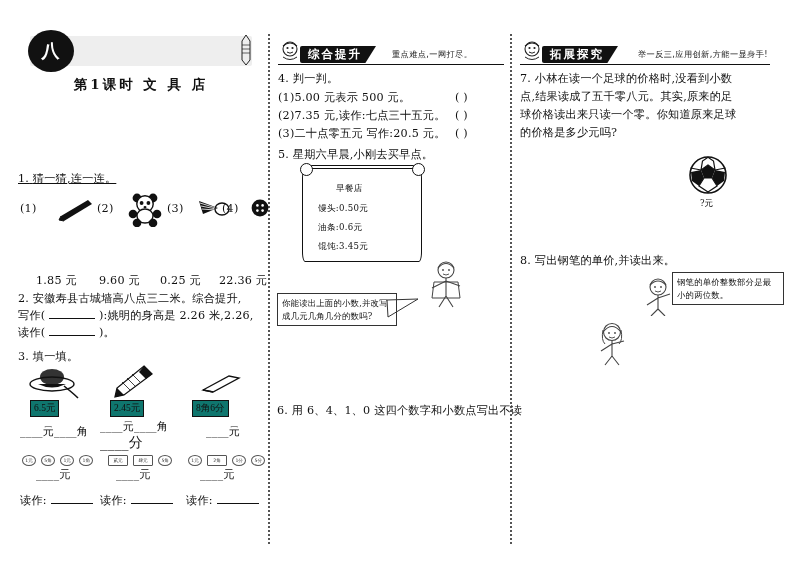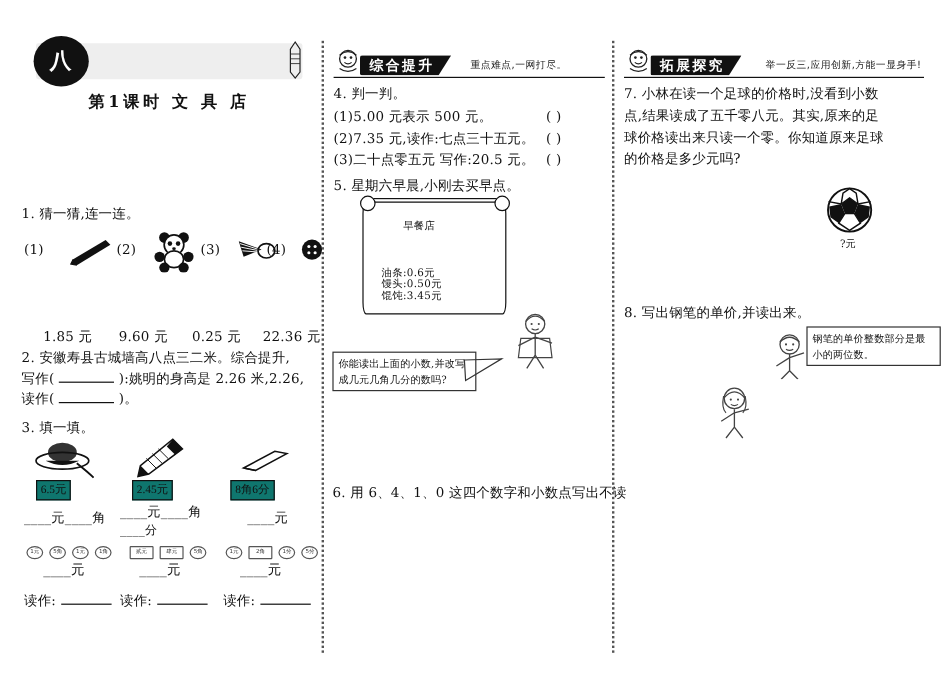--- a/index.html
+++ b/index.html
@@ -111,21 +111,21 @@
   <div class="unit-circle">
     <span>八</span>
   </div>
   <svg class="pen-deco" viewBox="0 0 16 32">
     <path d="M8 1 L12 7 L12 26 L8 31 L4 26 L4 7 Z" fill="none" stroke="#222" stroke-width="1"></path>
     <path d="M4 11 L12 11 M4 15 L12 15 M4 19 L12 19" stroke="#222" stroke-width=".7"></path>
   </svg>
   <div class="lesson-title">第1课时  文  具  店</div>
 
 
-  <div class="t" style="left:18px;top:170px;">
+  <div class="t" style="left:18px;top:170px;text-decoration:underline;">
     <span>1.</span>
     <span>猜一猜,连一连。</span>
   </div>
 
   <div class="t" style="left:20px;top:200px;">(1)</div>
   <svg style="position:absolute;left:52px;top:197px;width:42px;height:26px;" viewBox="0 0 42 26">
     <path d="M36 3 L40 7 L12 24 L7 23 L9 19 Z" fill="#111"></path>
     <path d="M9 19 L7 23 L12 24" fill="none" stroke="#111" stroke-width="1"></path>
   </svg>
 
@@ -206,21 +206,21 @@
   </div>
 
   <svg style="position:absolute;left:110px;top:364px;width:46px;height:36px;" viewBox="0 0 46 36">
     <path d="M34 2 L42 10 L14 31 L5 33 L7 24 Z" fill="none" stroke="#111" stroke-width="1.3"></path>
     <path d="M34 2 L42 10 L36 15 L29 8 Z" fill="#111"></path>
     <path d="M7 24 L5 33 L14 31" fill="#111"></path>
     <path d="M12 18 L20 26 M17 14 L25 22 M22 10 L30 18" stroke="#111" stroke-width=".8"></path>
   </svg>
   <div class="pricebox" style="left:110px;top:400px;">2.45元</div>
   <div class="t" style="left:100px;top:418px;font-size:11px;">____元____角</div>
-  <div class="t" style="left:100px;top:434px;font-size:10px;">____分</div>
+  <div class="t" style="left:100px;top:434px;font-size:14px;">____分</div>
   <div style="position:absolute;left:108px;top:450px;">
     <span class="note">贰元</span>
     <span class="note">肆元</span>
     <span class="coin">5角</span>
   </div>
   <div class="t" style="left:116px;top:466px;">____元</div>
   <div class="t" style="left:100px;top:492px;">
     <span>读作:</span>
     <span class="blank" style="width:42px;"></span>
   </div>
@@ -278,21 +278,21 @@
     <span>5.</span>
     <span>星期六早晨,小刚去买早点。</span>
   </div>
 
   <div class="scroll">
     <div class="line"></div>
   </div>
   <div class="scroll-knob" style="left:300px;top:163px;"></div>
   <div class="scroll-knob" style="left:412px;top:163px;"></div>
   <div class="menu-txt" style="left:336px;top:183px;">早餐店</div>
-  <div class="menu-txt" style="left:318px;top:203px;margin-top:28px;">馒头:0.50元</div>
+  <div class="menu-txt" style="left:318px;top:203px;">馒头:0.50元</div>
   <div class="menu-txt" style="left:318px;top:222px;">油条:0.6元</div>
   <div class="menu-txt" style="left:318px;top:241px;">馄饨:3.45元</div>
 
   <svg class="figure" style="left:420px;top:258px;width:52px;height:50px;" viewBox="0 0 52 50">
     <circle cx="26" cy="12" r="8" fill="none" stroke="#444" stroke-width="1.1"></circle>
     <path d="M18 10 q8 -9 16 0" fill="none" stroke="#444" stroke-width="1.1"></path>
     <circle cx="23" cy="12" r=".9" fill="#444"></circle>
       <circle cx="29" cy="12" r=".9" fill="#444"></circle>
     <path d="M23 16 q3 2 6 0" fill="none" stroke="#444" stroke-width=".9"></path>
     <path d="M26 20 L26 38 M26 23 L12 30 M26 23 L40 28 M26 38 L19 49 M26 38 L33 49" fill="none" stroke="#444" stroke-width="1.1"></path>

